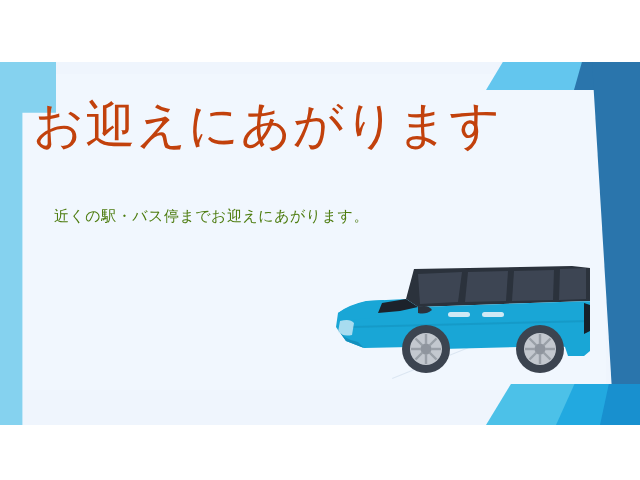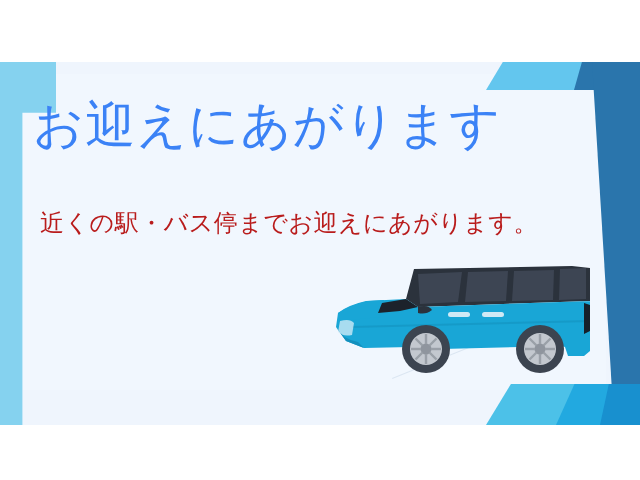--- a/index.html
+++ b/index.html
@@ -114,31 +114,31 @@
   }
 
   
   .headline {
     position: absolute;
     left: 33px;
     top: 96px;
     font-size: 50px;
     line-height: 1.18;
     letter-spacing: 1px;
-    color: #3b82f6;
+    color: #c2410c;
     white-space: nowrap;
   }
   .body-text {
     position: absolute;
-    left: 40px;
+    left: 54px;
     top: 204px;
-    font-size: 24px;
+    font-size: 15px;
     line-height: 1.62;
     letter-spacing: 0.5px;
-    color: #b91c1c;
+    color: #4d7c0f;
     white-space: nowrap;
   }
   .body-line { display: block; }
 
   
   .car-wrap {
     position: absolute;
     left: 322px;
     top: 255px;
     width: 290px;

